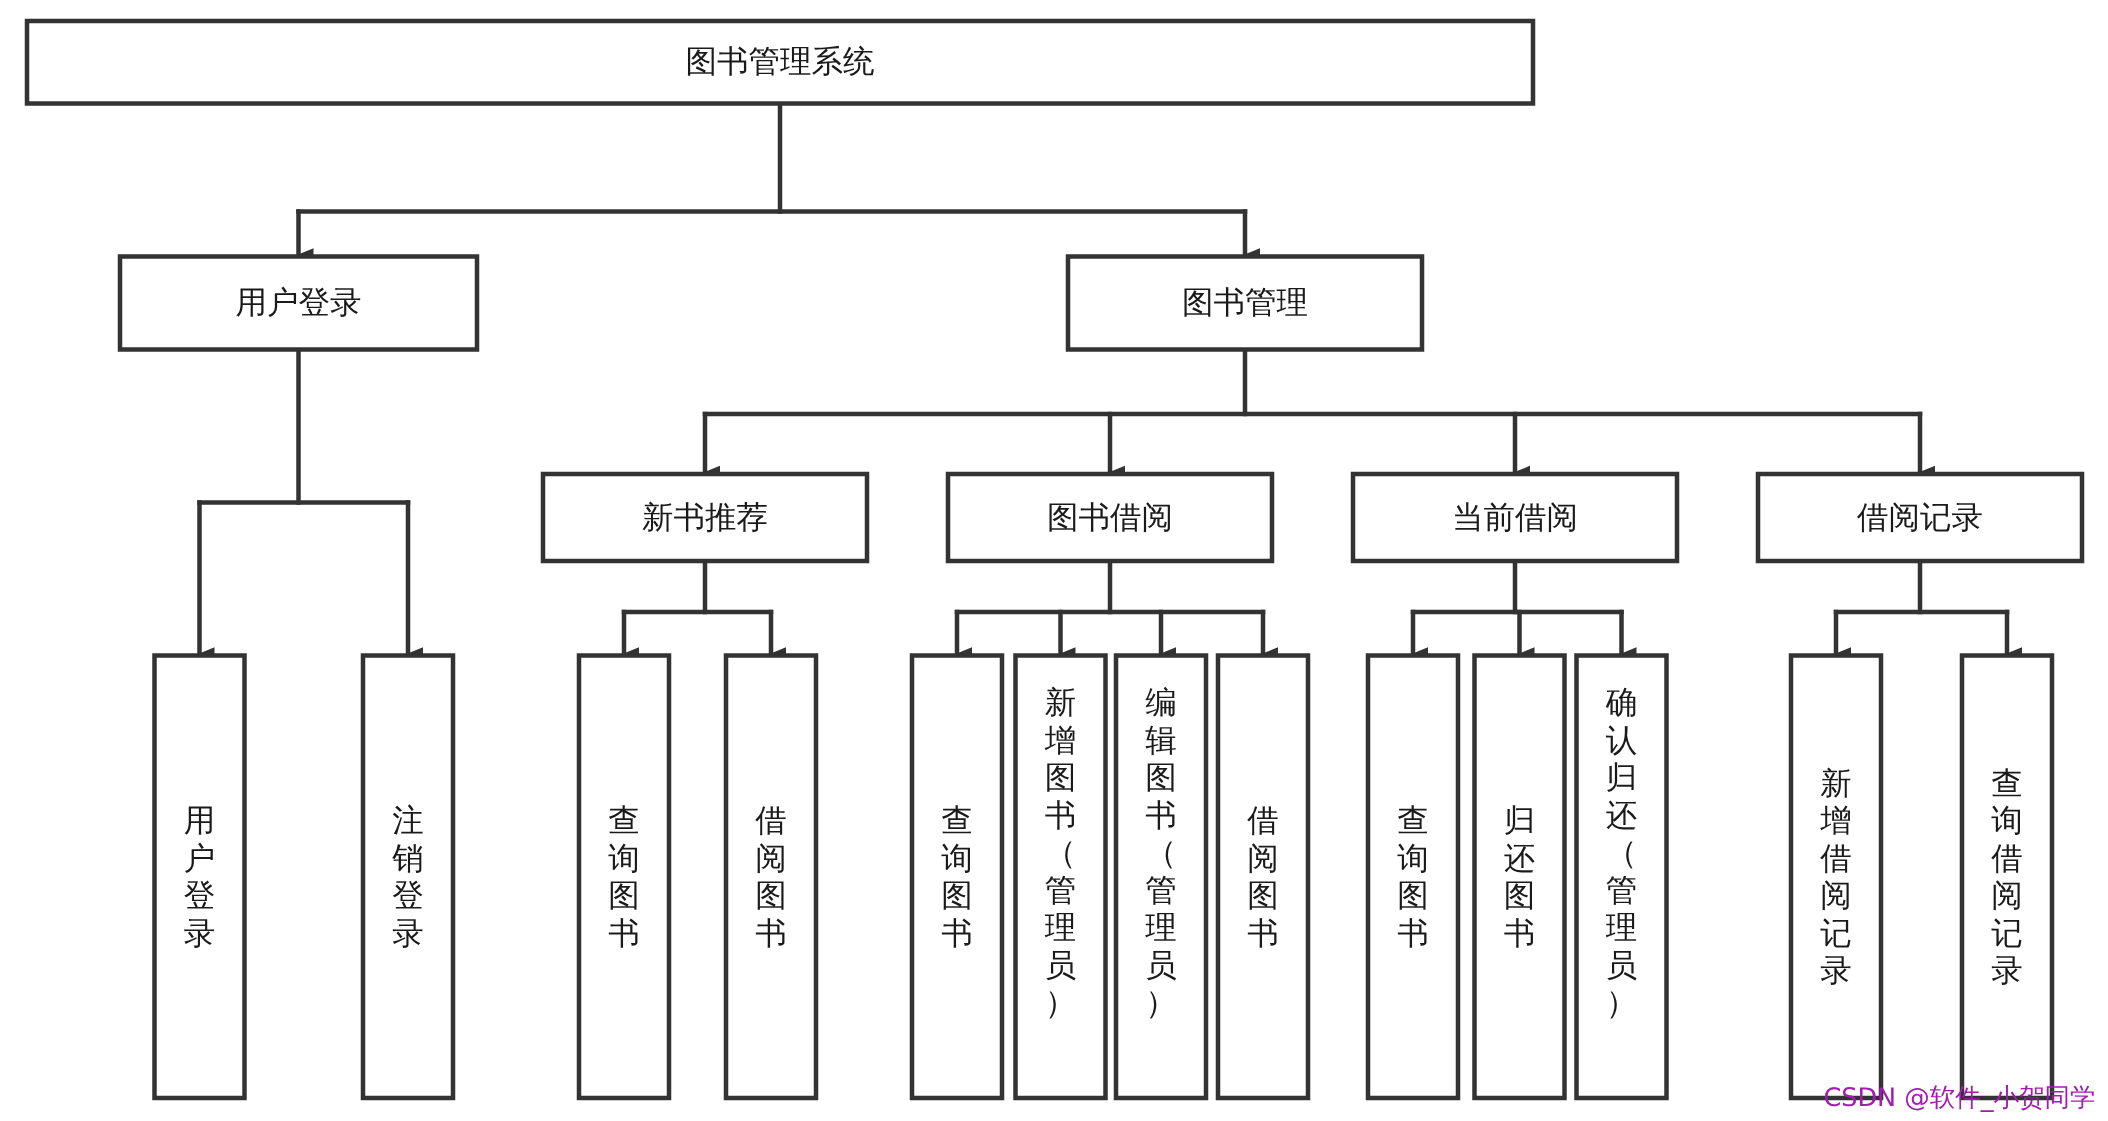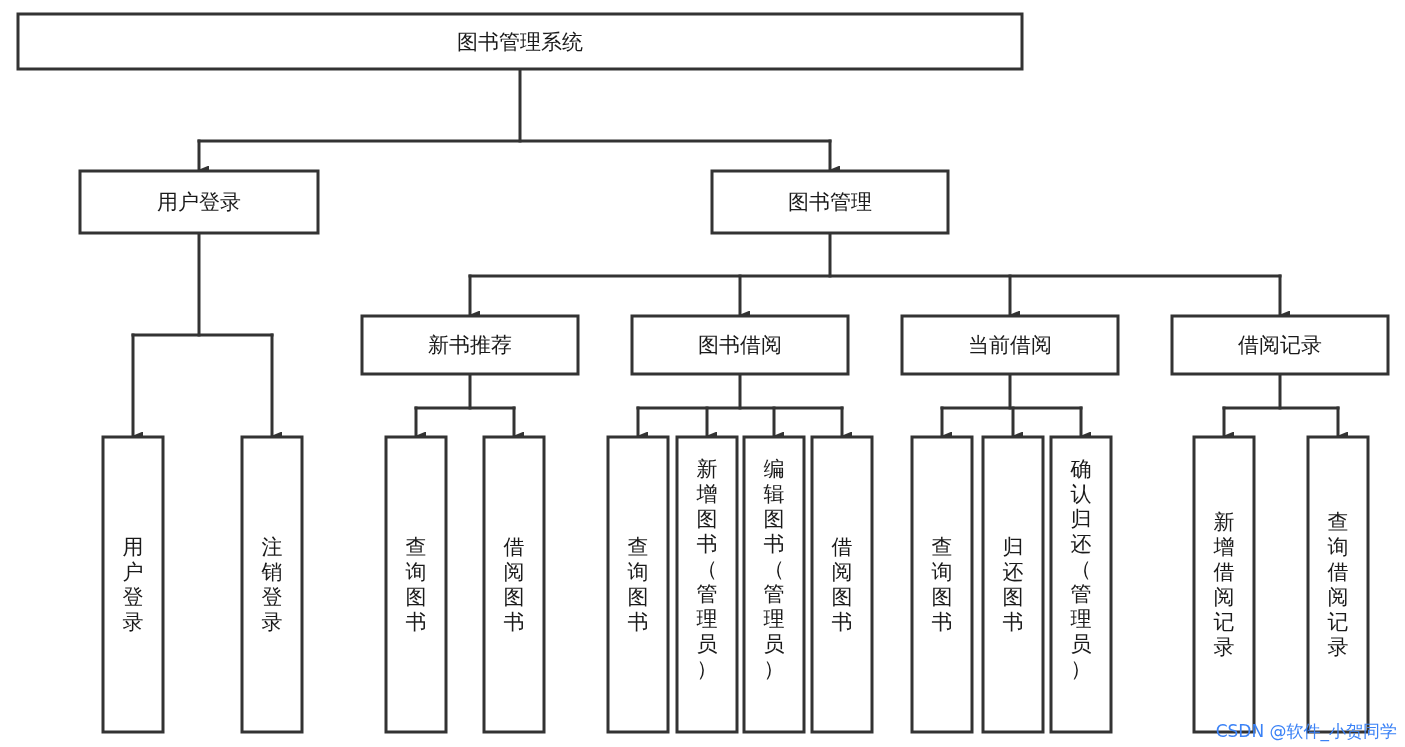--- a/index.html
+++ b/index.html
@@ -41,21 +41,21 @@
     fill: #1a1a1a;
     text-anchor: middle;
     dominant-baseline: middle;
   }
   .watermark {
     position: absolute;
     right: 8px;
     bottom: 4px;
     font-family: "DejaVu Sans", "Liberation Sans", sans-serif;
     font-size: 17px;
-    color: #3b82f6;
+    color: #a21caf;
     white-space: nowrap;
     pointer-events: none;
     margin-left: 41px;
   }
 </style>
 </head>
 <body>
 
 <div id="diagram-root">
 

